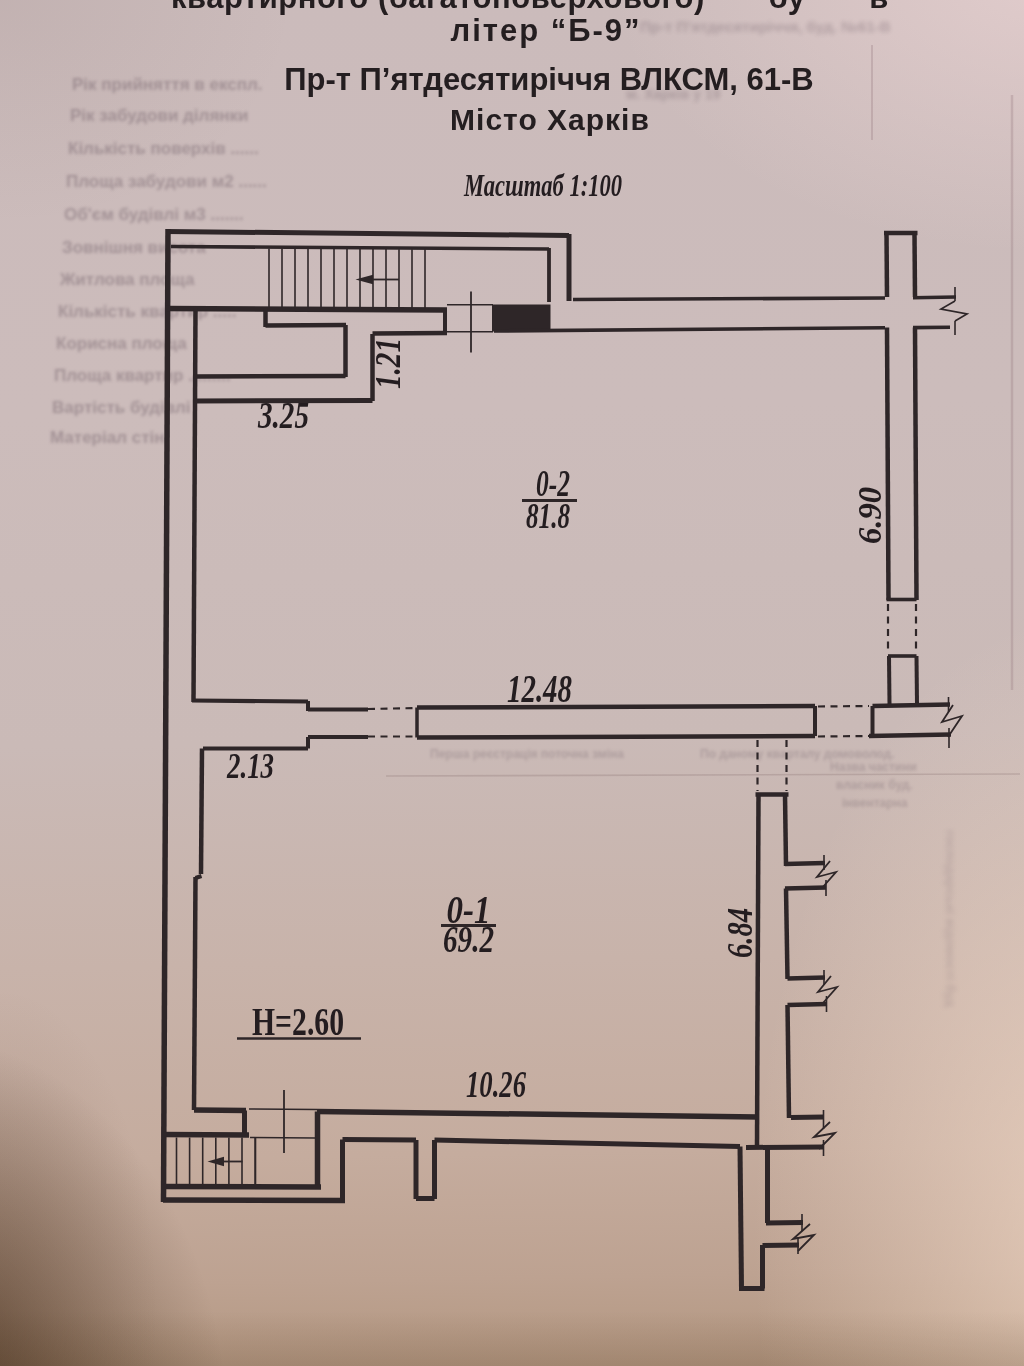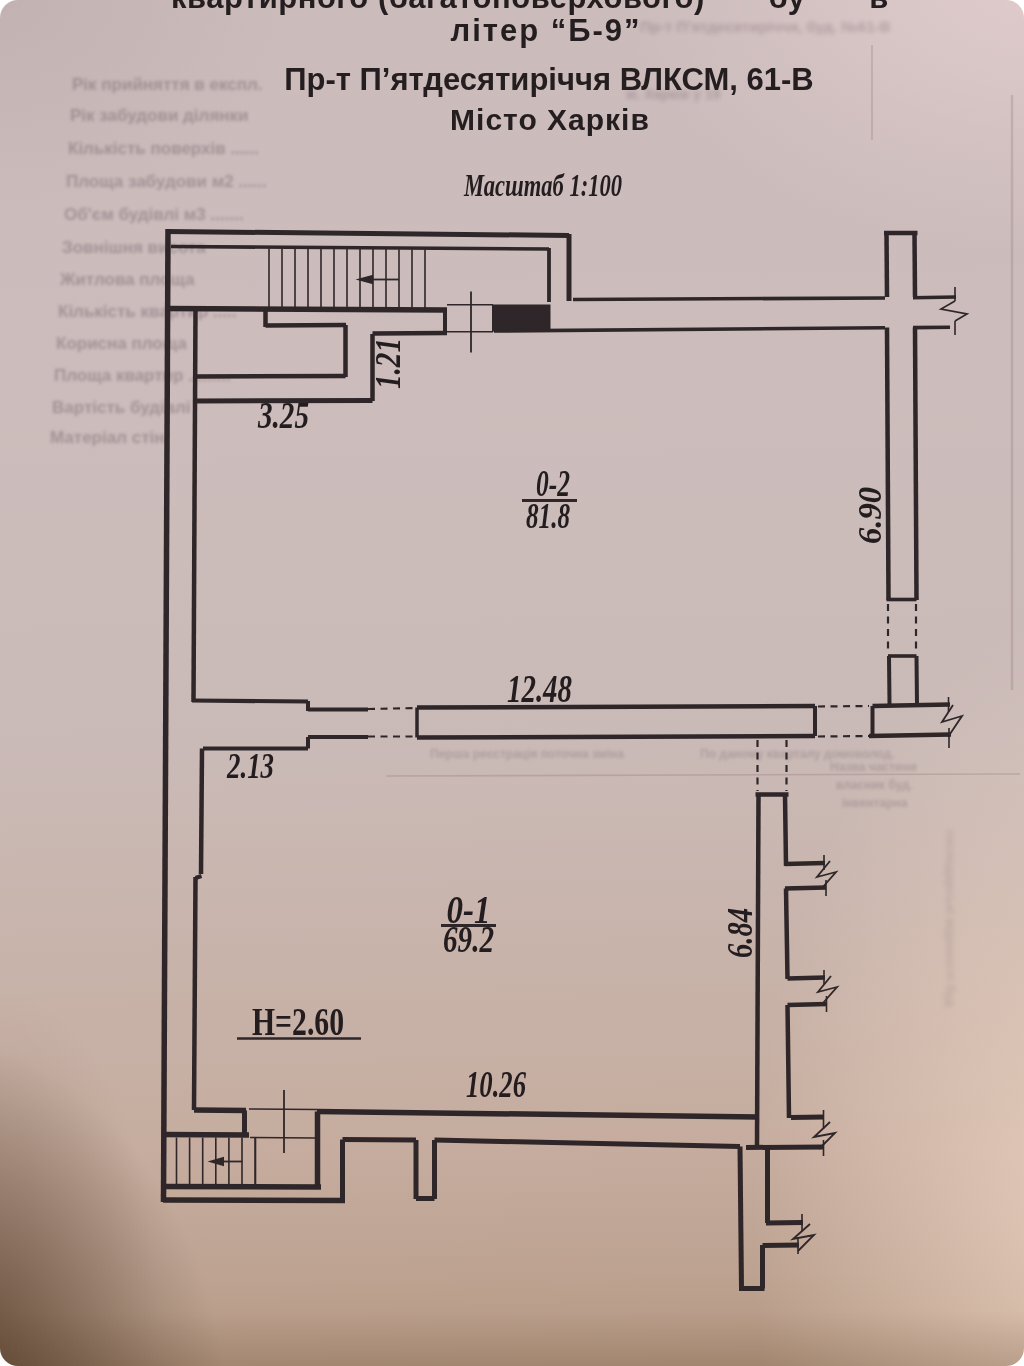--- a/index.html
+++ b/index.html
@@ -4,21 +4,21 @@
 html,body{margin:0;padding:0;}
 #page{position:relative;width:1024px;height:1366px;overflow:hidden;
 background:
  radial-gradient(ellipse 420px 540px at -8% 105%, rgba(45,26,8,0.68), rgba(45,26,8,0) 74%),
  radial-gradient(ellipse 210px 430px at 0% 96%, rgba(95,62,40,0.22), rgba(95,62,40,0) 75%),
  linear-gradient(to top, rgba(70,45,25,0.16), rgba(70,45,25,0) 4%),
  radial-gradient(ellipse 620px 400px at 102% -2%, rgba(238,214,214,0.62), rgba(238,214,214,0) 70%),
  radial-gradient(ellipse 430px 820px at 105% 90%, rgba(248,224,206,0.58), rgba(248,224,206,0) 75%),
  radial-gradient(ellipse 420px 320px at 0% 0%, rgba(118,98,94,0.10), rgba(118,98,94,0) 70%),
  linear-gradient(179deg, #cbbbbb 0%, #ccbcbb 30%, #cabab7 54%, #c8b3aa 70%, #c5ac9e 84%, #bda291 93%, #b2967f 100%);
-font-family:"Liberation Sans", sans-serif;border-radius:18px;}
+font-family:"Liberation Sans", sans-serif;}
 .hd{position:absolute;left:0;right:0;text-align:center;font-weight:bold;color:#241e20;line-height:1;filter:blur(0.3px);}
 .fb{position:absolute;font-weight:bold;font-size:17px;color:rgba(116,98,106,0.46);filter:blur(1.6px);white-space:nowrap;}
 svg{position:absolute;left:0;top:0;}
 </style></head>
 <body>
 <div id="page">
 <div class="faintlayer">
       <div class="fb" style="left:72px;top:75px;">Рік прийняття в експл.</div>
 <div class="fb" style="left:70px;top:106px;">Рік забудови ділянки</div>
 <div class="fb" style="left:68px;top:139px;">Кількість поверхів ......</div>

